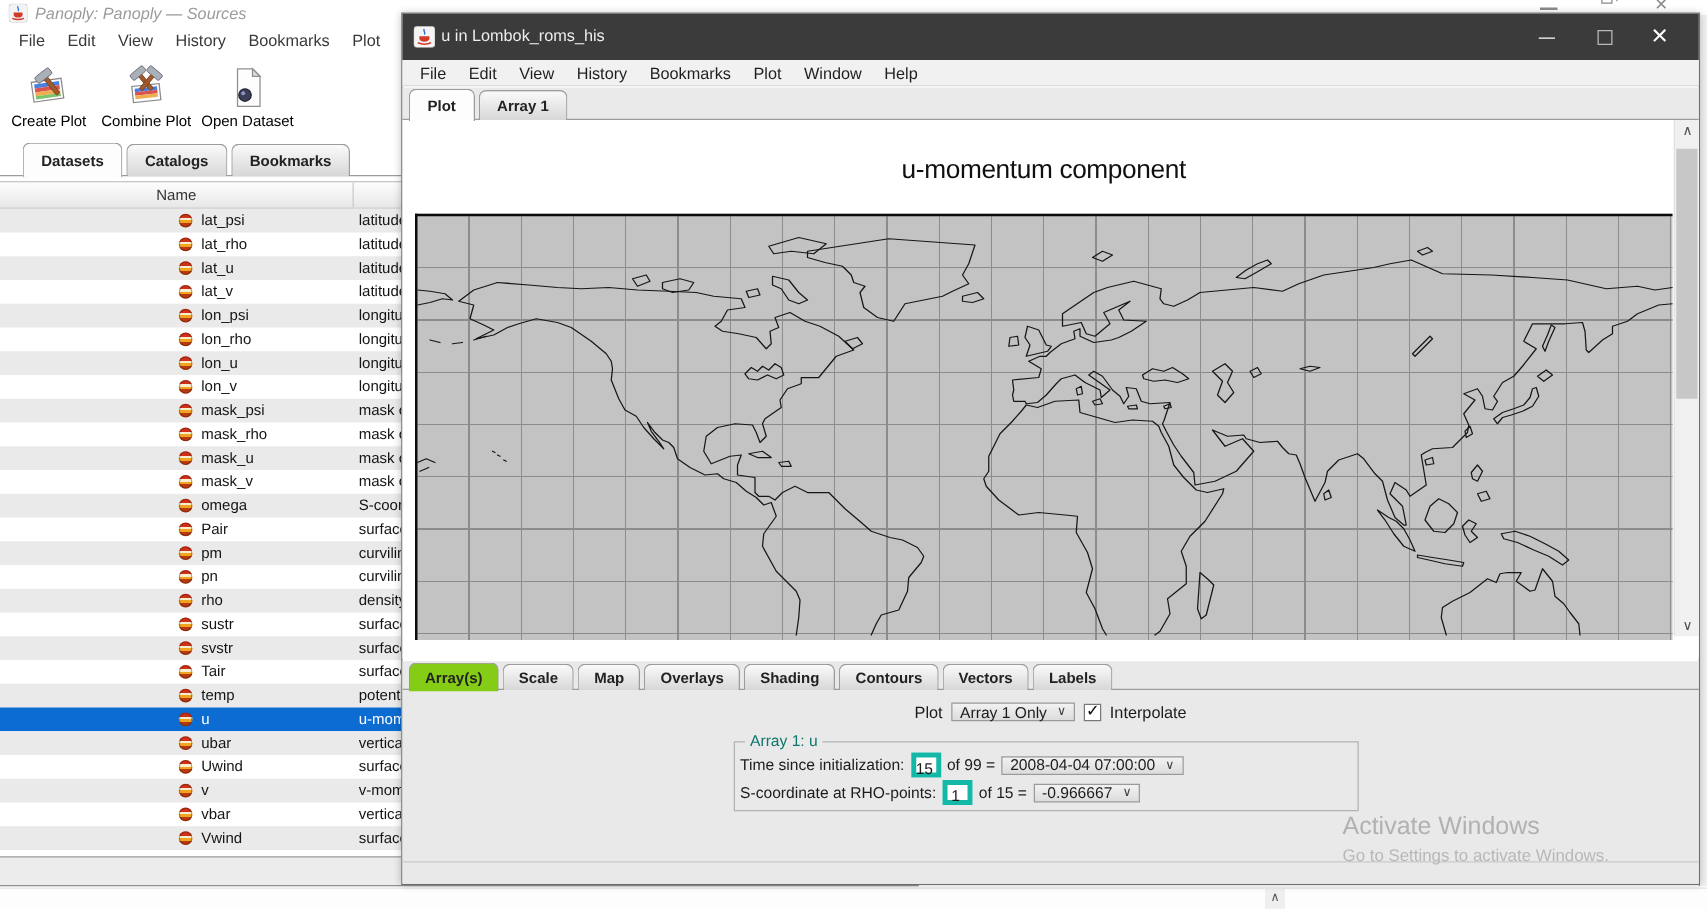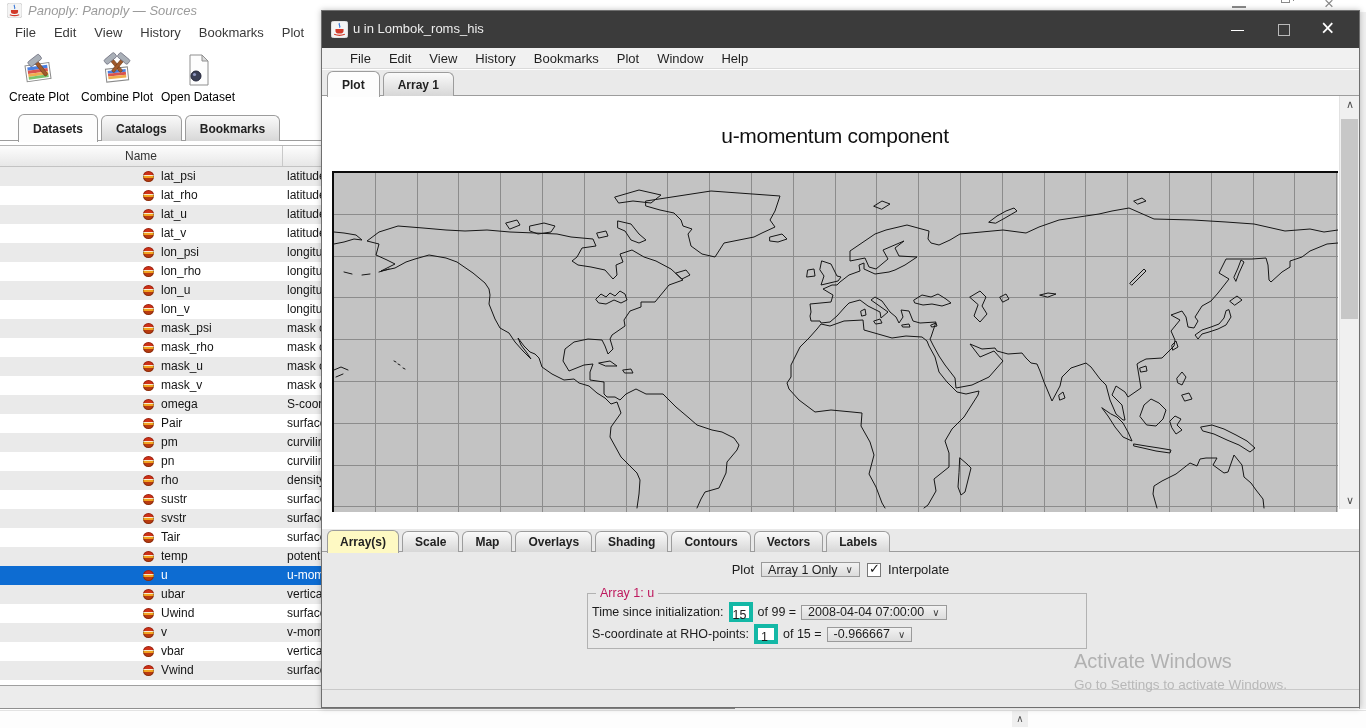--- a/index.html
+++ b/index.html
@@ -49,21 +49,21 @@
   
   .fg-window{position:absolute;left:321px;top:10px;width:1039px;height:698px;background:#fff;border:1px solid #6f6f6f;box-shadow:0 0 6px rgba(0,0,0,.25);text-decoration:underline;}
   .fg-titlebar{position:absolute;left:0;top:0;width:1037px;height:37px;background:#3b3b3b;}
   .fg-title-text{position:absolute;left:31px;top:10px;font-size:13px;color:#ededed;white-space:nowrap;}
   .fg-titlebar .java-ico{left:9px;top:10px;width:17px;height:17px;}
   .fgbtn{position:absolute;top:0;width:46px;height:37px;}
   .fgmin{left:893px;}  .fgmax{left:939px;}  .fgclose{left:985px;}
   .fgmin::after{content:"";position:absolute;left:16px;top:19px;width:13px;border-top:1px solid #fff;}
   .fgmax::after{content:"";position:absolute;left:17px;top:13px;width:10px;height:10px;border:1px solid #b9b9b9;}
   .fgclose::after{content:"×";position:absolute;left:14px;top:4px;font-size:23px;color:#fff;font-weight:300;}
-  .fg-menubar{position:absolute;left:0;top:37px;width:1037px;height:21px;background:#f1f1f1;border-bottom:1px solid #dadada;padding-left:19px;white-space:nowrap;}
+  .fg-menubar{position:absolute;left:0;top:37px;width:1037px;height:21px;background:#f1f1f1;border-bottom:1px solid #dadada;padding-left:5px;white-space:nowrap;}
   .fg-menubar .mitem{color:#1f1f1f;line-height:21px;}
   .fg-tabstrip{position:absolute;left:0;top:59px;width:1037px;height:26px;background:#eaeaea;border-bottom:1px solid #9c9c9c;padding-left:5px;}
   .fg-tabstrip .tab,.fg-tabstrip2 .tab{height:24px;margin-top:2px;}
   .fg-tabstrip .tab.sel,.fg-tabstrip2 .tab.sel{height:26px;margin-top:0;}
   .fg-client{position:absolute;left:0;top:85px;width:1037px;height:431px;background:#fff;}
   .plot-title{position:absolute;left:10px;top:28px;width:1006px;text-align:center;font-size:21px;letter-spacing:-.3px;color:#101010;}
   .mapbox{position:absolute;left:10px;top:75px;width:1006px;height:341px;background:#c3c3c3;border-top:2px solid #0b0b0b;border-left:2px solid #0b0b0b;
     background-image:
       repeating-linear-gradient(to right, transparent 0 40.8px, #8c8c8c 40.8px 41.8px),
       repeating-linear-gradient(to bottom, transparent 0 40.8px, #8c8c8c 40.8px 41.8px);}
@@ -73,29 +73,29 @@
   .vs-up,.vs-dn{position:absolute;left:0;width:20px;height:17px;color:#505050;font-size:11px;text-align:center;line-height:17px;}
   .vs-up{top:0;} .vs-dn{bottom:0;}
   .vs-thumb{position:absolute;left:1px;top:23px;width:17px;height:200px;background:#c7c7c7;}
   .hscroll{position:absolute;left:4px;top:499px;width:1012px;height:16px;background:#e9e9e9;border:1px solid #d0d0d0;}
   .hs-l,.hs-r{position:absolute;top:0;width:14px;height:14px;color:#404040;font-size:13px;text-align:center;line-height:13px;}
   .hs-l{left:0;} .hs-r{right:0;}
   .hs-thumb{position:absolute;left:15px;top:0px;width:947px;height:14px;background:#d2d2d2;border:1px solid #bdbdbd;}
   
   .fg-tabstrip2{position:absolute;left:0;top:518px;width:1037px;height:23px;background:#e9e9e9;border-bottom:1px solid #9c9c9c;padding-left:5px;white-space:nowrap;}
   .fg-tabstrip2 .tab{height:21px;margin-top:2px;padding:0 12px;}
-  .fg-tabstrip2 .tab.sel{height:23px;margin-top:0;background:#fef9c3;}
+  .fg-tabstrip2 .tab.sel{height:23px;margin-top:0;background:#84cc16;}
   .fg-panel{position:absolute;left:0;top:541px;width:1037px;height:137px;background:#e9e9e9;}
   .ctl-row{position:absolute;left:0;top:10px;width:100%;display:flex;justify-content:center;align-items:center;gap:7px;font-size:13px;color:#1c1c1c;}
   .dropdown{display:inline-flex;align-items:center;justify-content:space-between;height:15px;padding:4px 6px;border:1px solid #9a9a9a;background:linear-gradient(#f2f2f2,#dcdcdc);font-size:12.5px;color:#1c1c1c;gap:8px;white-space:nowrap;}
   .dropdown .chev{font-family:"DejaVu Sans",sans-serif;font-size:10px;color:#3f3f3f;}
   .checkbox{display:inline-block;width:14px;height:14px;background:#fff;border:1px solid #787878;position:relative;}
   .checkbox::after{content:"✓";position:absolute;left:1px;top:-3px;font-size:13px;color:#111;}
   .groupbox{position:absolute;left:265px;top:41px;width:500px;height:56px;border:1px solid #b2b2b2;}
-  .gb-legend{position:absolute;left:8px;top:-8px;background:#e9e9e9;padding:0 4px;font-size:12.5px;color:#be185d;}
+  .gb-legend{position:absolute;left:8px;top:-8px;background:#e9e9e9;padding:0 4px;font-size:12.5px;color:#0f766e;}
   .gb-row{position:absolute;left:4px;height:22px;display:flex;align-items:center;gap:5px;font-size:12.5px;color:#1c1c1c;white-space:nowrap;}
   .gb-row1{top:7px;} .gb-row2{top:29px;}
   .numfield{display:inline-block;width:24px;height:20px;border:4px solid #14b8a6;background:#fff;font-size:12.5px;text-align:center;padding:2px 3px 0 0;}
   .fg-footer{position:absolute;left:0;top:678px;width:1037px;height:18px;background:#e9e9e9;border-top:1px solid #c9c9c9;}
 
   
   .watermark{position:absolute;left:1074px;top:650px;z-index:60;pointer-events:none;}
   .wm1{font-size:20px;color:#8f8f8f;opacity:.62;}
   .wm2{font-size:13.5px;color:#9a9a9a;opacity:.62;margin-top:4px;}
 </style>

